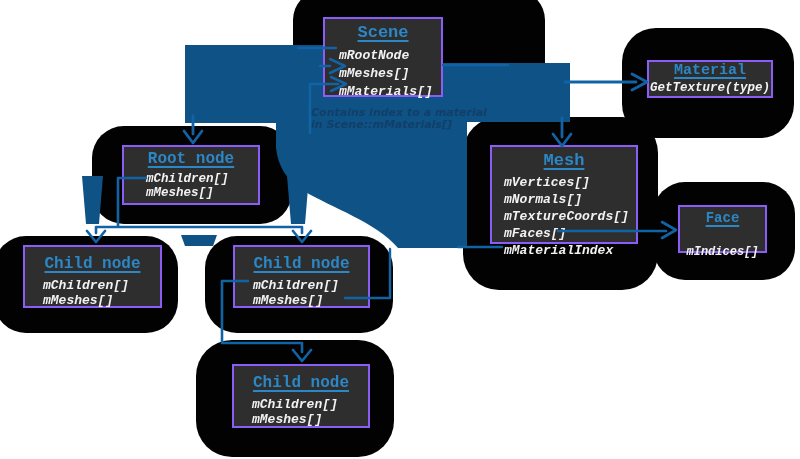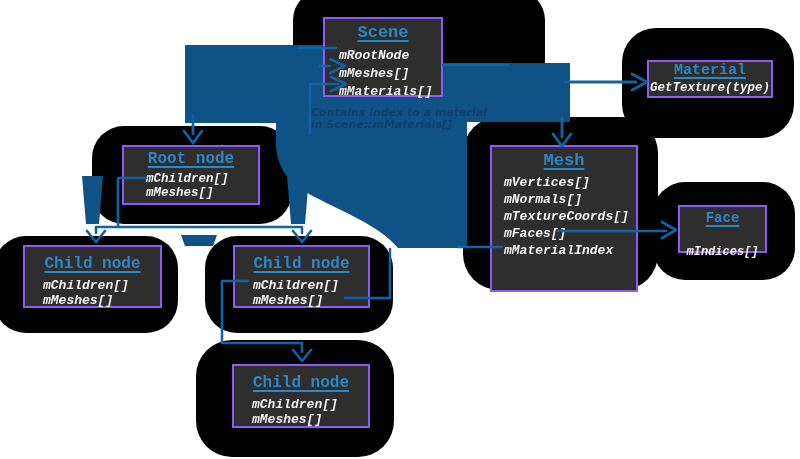--- a/index.html
+++ b/index.html
@@ -25,21 +25,21 @@
     display:block;font-style:italic;font-weight:bold;white-space:nowrap;
   }
   #box-scene{left:323px;top:17px;width:120px;height:80px;padding-top:4px;}
   #box-scene .title{font-size:17px;line-height:20px;margin-bottom:4px;}
   #box-scene .member{font-size:13px;line-height:18px;padding-left:14px;}
 
   #box-material{left:647px;top:60px;width:126px;height:38px;}
   #box-material .title{font-size:15px;line-height:17px;margin-bottom:2px;}
   #box-material .member{font-size:12.5px;line-height:15px;text-align:center;}
 
-  #box-mesh{left:490px;top:145px;width:148px;height:147px;padding-top:4px;}
+  #box-mesh{left:490px;top:145px;width:148px;height:99px;padding-top:4px;}
   #box-mesh .title{font-size:17px;line-height:20px;margin-bottom:3px;}
   #box-mesh .member{font-size:13px;line-height:17px;padding-left:12px;}
 
   #box-face{left:678px;top:205px;width:89px;height:48px;padding-top:3px;}
   #box-face .title{font-size:14px;line-height:16px;margin-bottom:19px;}
   #box-face .member{font-size:12px;line-height:15px;text-align:center;}
 
   #box-root{left:122px;top:145px;width:138px;height:60px;padding-top:3px;}
   #box-root .title{font-size:16px;line-height:19px;margin-bottom:3px;}
   #box-root .member{font-size:12.5px;line-height:14px;padding-left:22px;}

